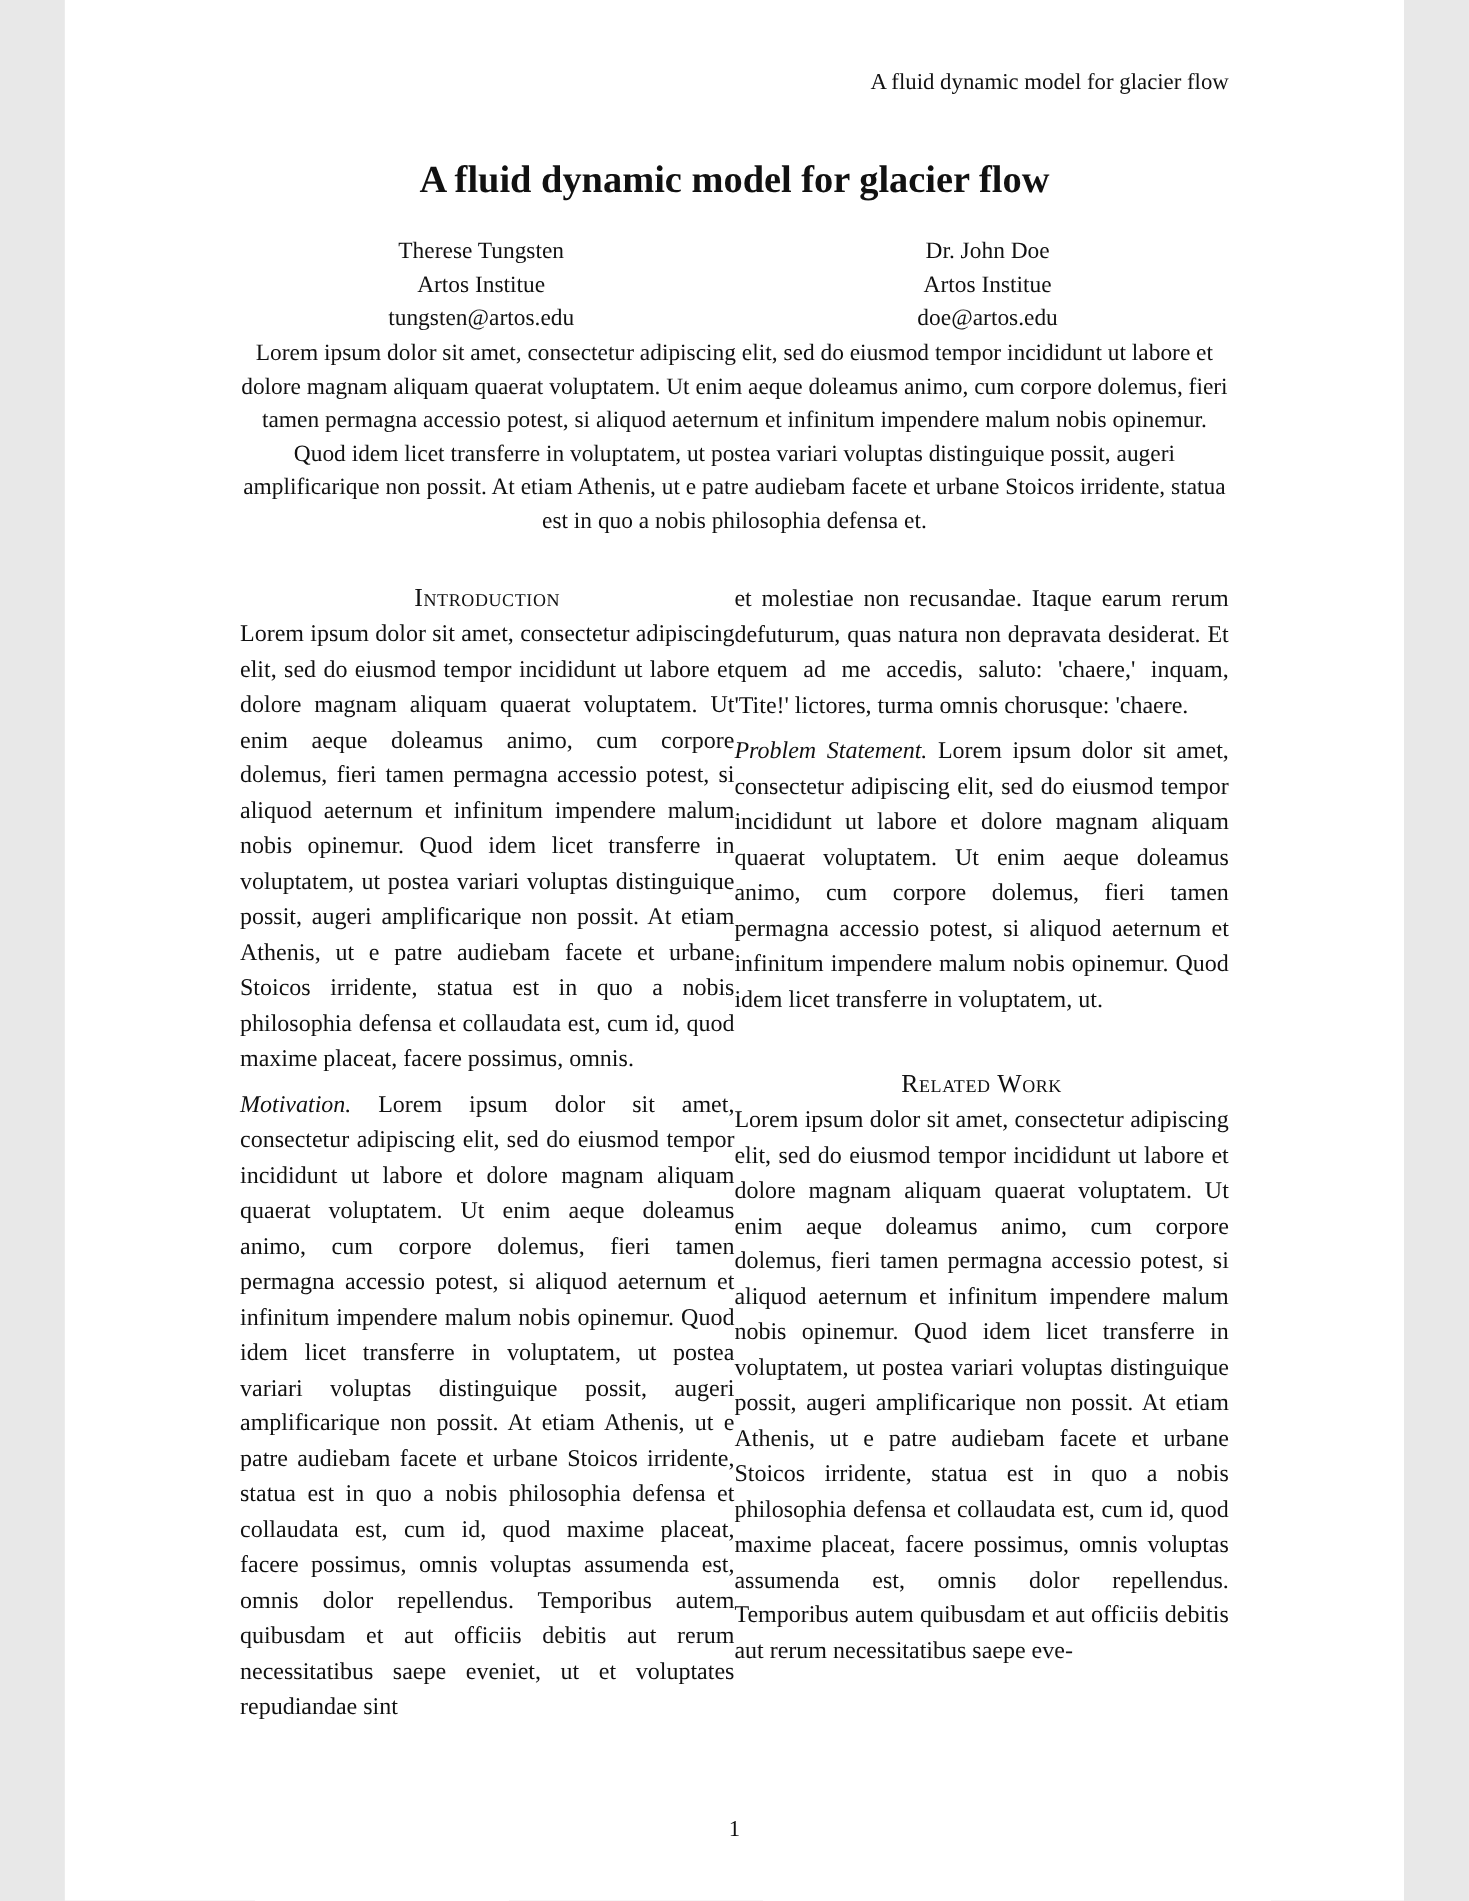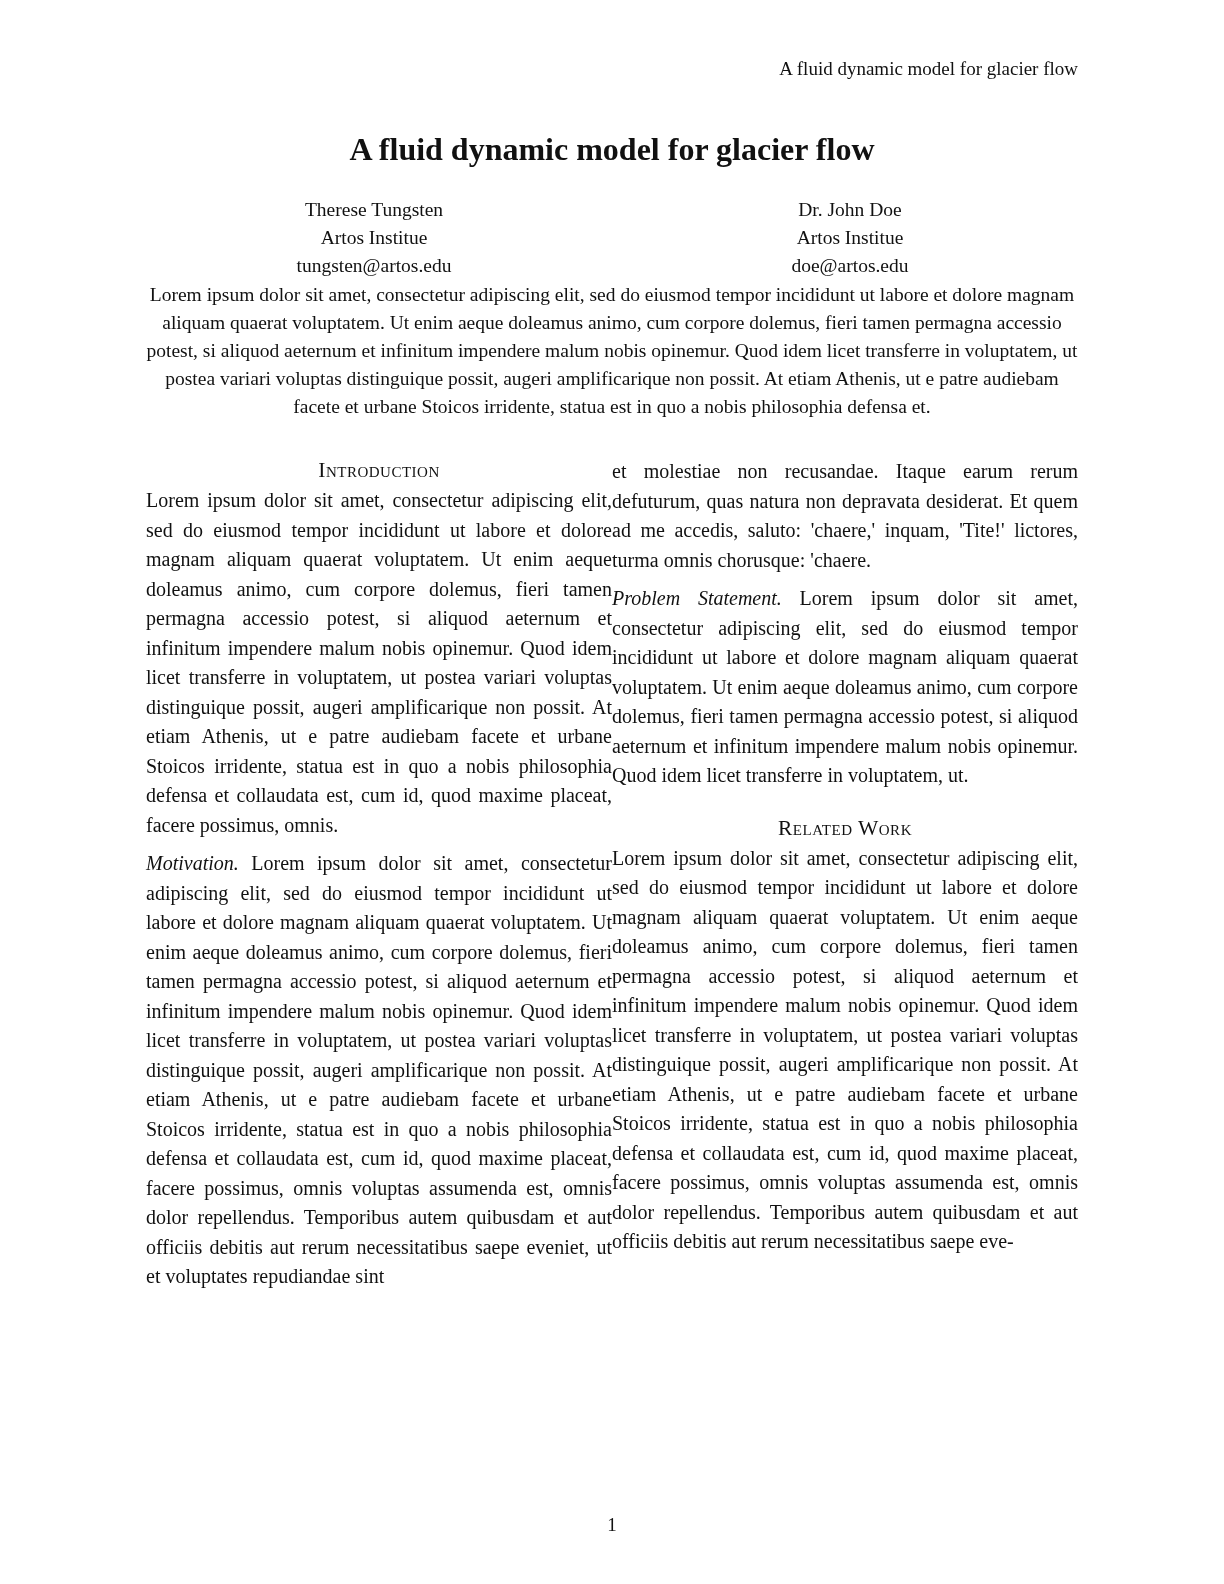--- a/index.html
+++ b/index.html
@@ -3,21 +3,21 @@
 <meta charset="utf-8">
 <style>
   html, body {
     margin: 0;
     padding: 0;
     background: #e8e8e8;
     font-family: "Liberation Serif", serif;
   }
   .page {
     position: relative;
-    width: 1224px;
+    width: 1116px;
     height: 1584px;
     margin: 0 auto;
     background: #ffffff;
     color: #111111;
     overflow: hidden;
     box-sizing: border-box;
   }
   .running-header {
     position: absolute;
     top: 58px;
@@ -77,21 +77,21 @@
   .section-heading {
     margin: 0 0 3px 0;
     font-size: 21.5px;
     line-height: 26px;
     font-weight: normal;
     font-variant: small-caps;
     letter-spacing: 0.5px;
     text-align: center;
   }
   .section-heading.spaced {
-    margin-top: 24px;
+    margin-top: 42px;
   }
   .run-in {
     font-style: italic;
     margin-top: 32px;
   }
   .page-number {
     position: absolute;
     bottom: 48px;
     left: 0;
     width: 100%;

